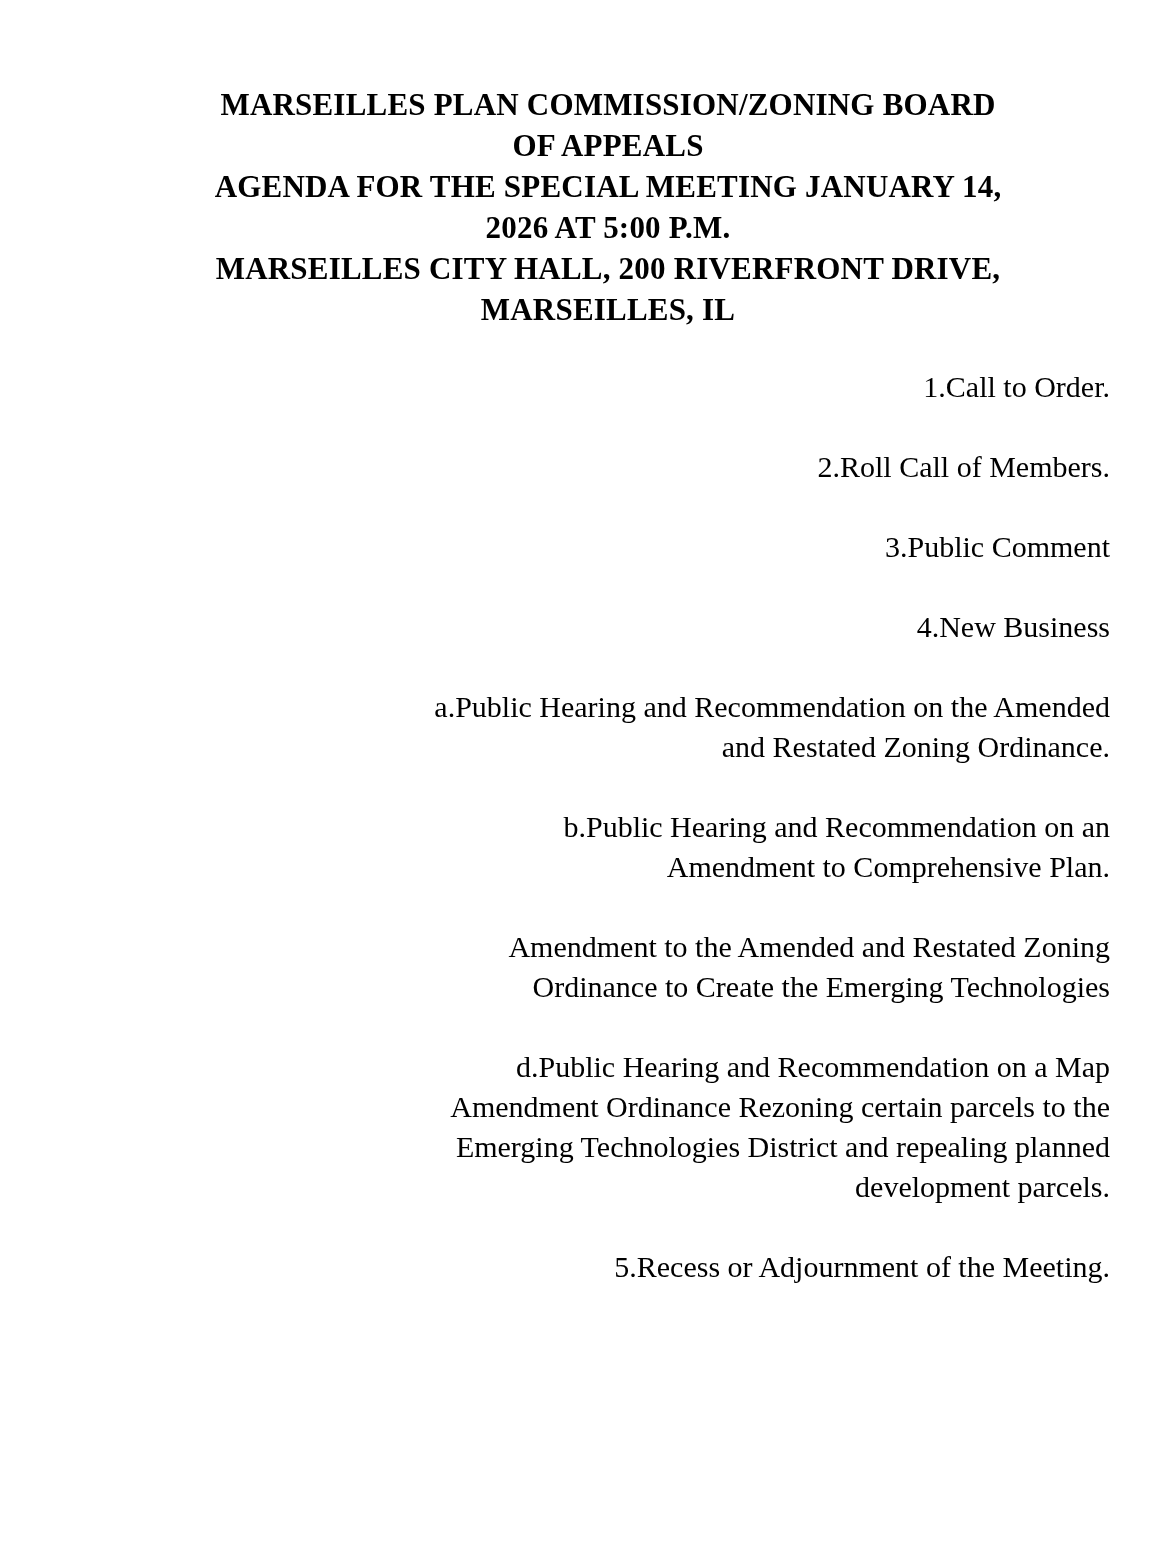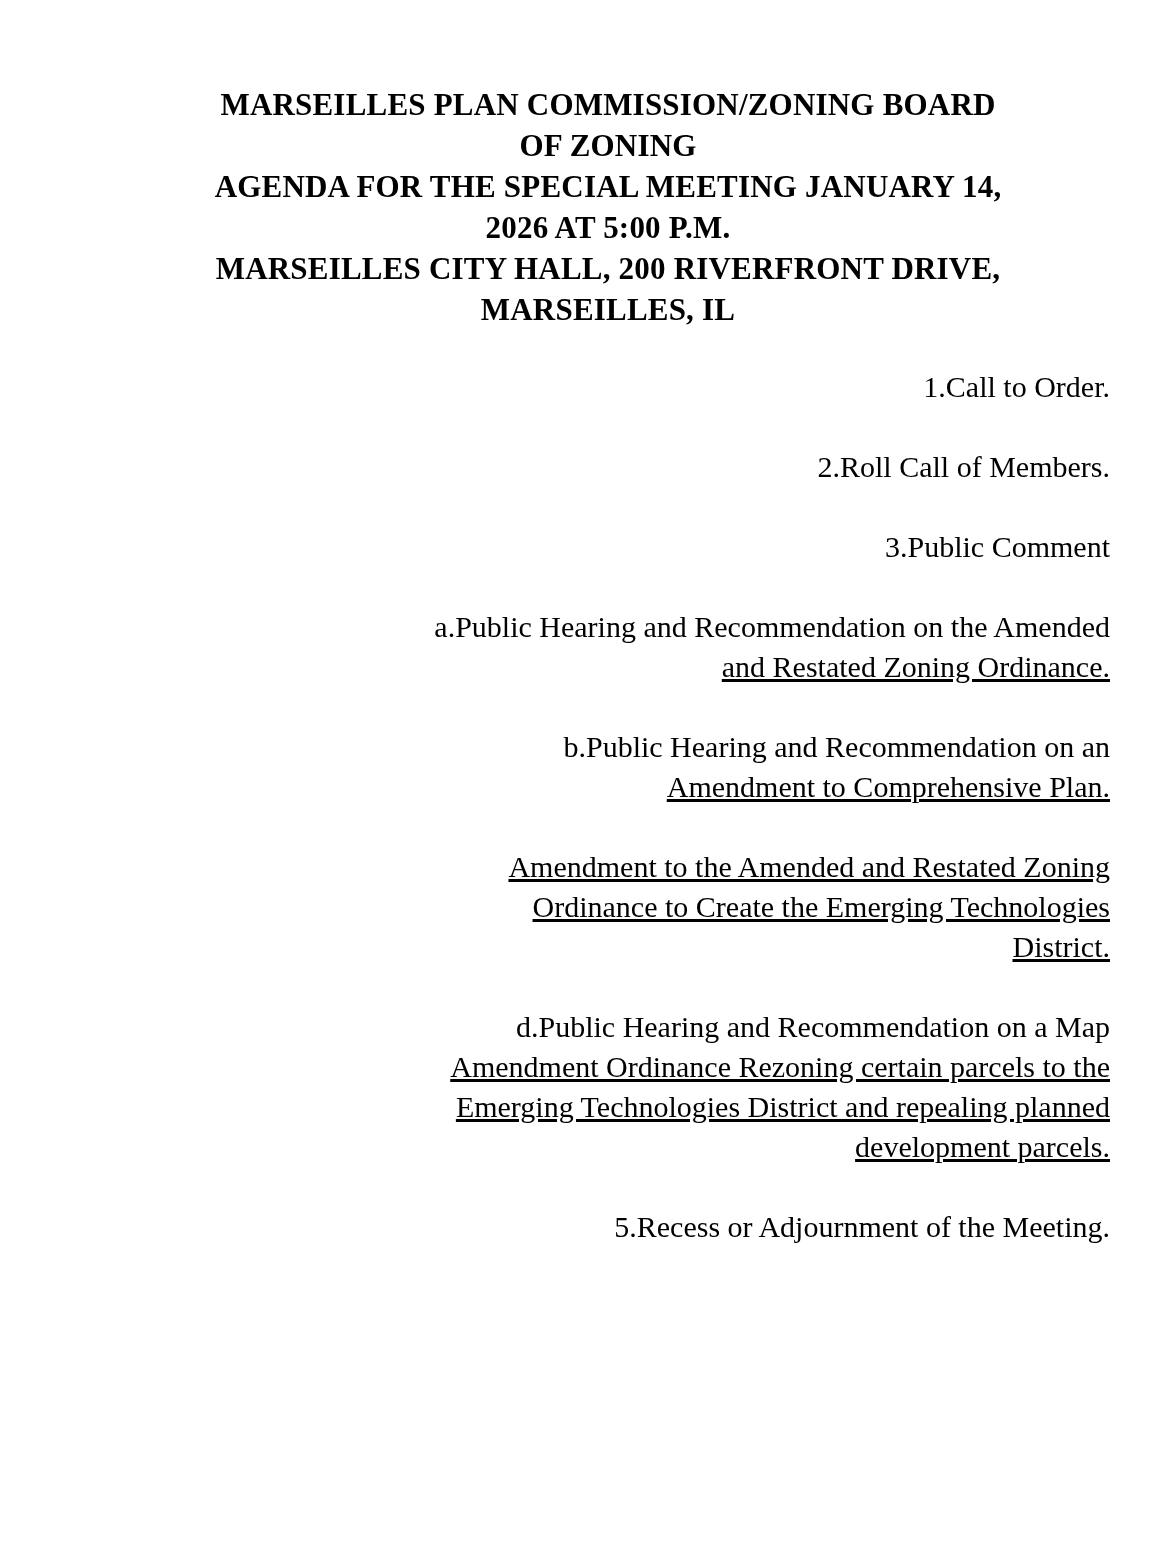--- a/index.html
+++ b/index.html
@@ -33,59 +33,59 @@
     font-size: 30px;
     line-height: 40px;
     text-align: right;
   }
 
   .item { margin: 0 0 40px 0; }
   .item .marker { display: inline-block; width: 35px; }
 
   .subitem { margin: 0 0 40px 70px; }
   .subitem .marker { display: inline-block; width: 31px; }
-  .subitem .cont { padding-left: 31px; text-decoration: underline; }
+  .subitem .cont { padding-left: 31px; }
 </style>
 </head>
 <body>
 
 <div class="page">
 
   <header class="title-block">
     <div>MARSEILLES PLAN COMMISSION/ZONING BOARD</div>
-    <div>OF ZONING</div>
+    <div>OF APPEALS</div>
     <div>AGENDA FOR THE SPECIAL MEETING JANUARY 14,</div>
     <div>2026 AT 5:00 P.M.</div>
     <div>MARSEILLES CITY HALL, 200 RIVERFRONT DRIVE,</div>
     <div>MARSEILLES, IL</div>
   </header>
 
   <main class="content">
 
     <div class="item"><span class="marker">1.</span><span>Call to Order.</span></div>
 
     <div class="item"><span class="marker">2.</span><span>Roll Call of Members.</span></div>
 
     <div class="item"><span class="marker">3.</span><span>Public Comment</span></div>
 
+    <div class="item"><span class="marker">4.</span><span>New Business</span></div>
 
     <div class="subitem">
       <div><span class="marker">a.</span><span>Public Hearing and Recommendation on the Amended</span></div>
       <div class="cont">and Restated Zoning Ordinance.</div>
     </div>
 
     <div class="subitem">
       <div><span class="marker">b.</span><span>Public Hearing and Recommendation on an</span></div>
       <div class="cont">Amendment to Comprehensive Plan.</div>
     </div>
 
     <div class="subitem">
       <div class="cont">Amendment to the Amended and Restated Zoning</div>
       <div class="cont">Ordinance to Create the Emerging Technologies</div>
-      <div class="cont">District.</div>
     </div>
 
     <div class="subitem">
       <div><span class="marker">d.</span><span>Public Hearing and Recommendation on a Map</span></div>
       <div class="cont">Amendment Ordinance Rezoning certain parcels to the</div>
       <div class="cont">Emerging Technologies District and repealing planned</div>
       <div class="cont">development parcels.</div>
     </div>
 
     <div class="item"><span class="marker">5.</span><span>Recess or Adjournment of the Meeting.</span></div>

